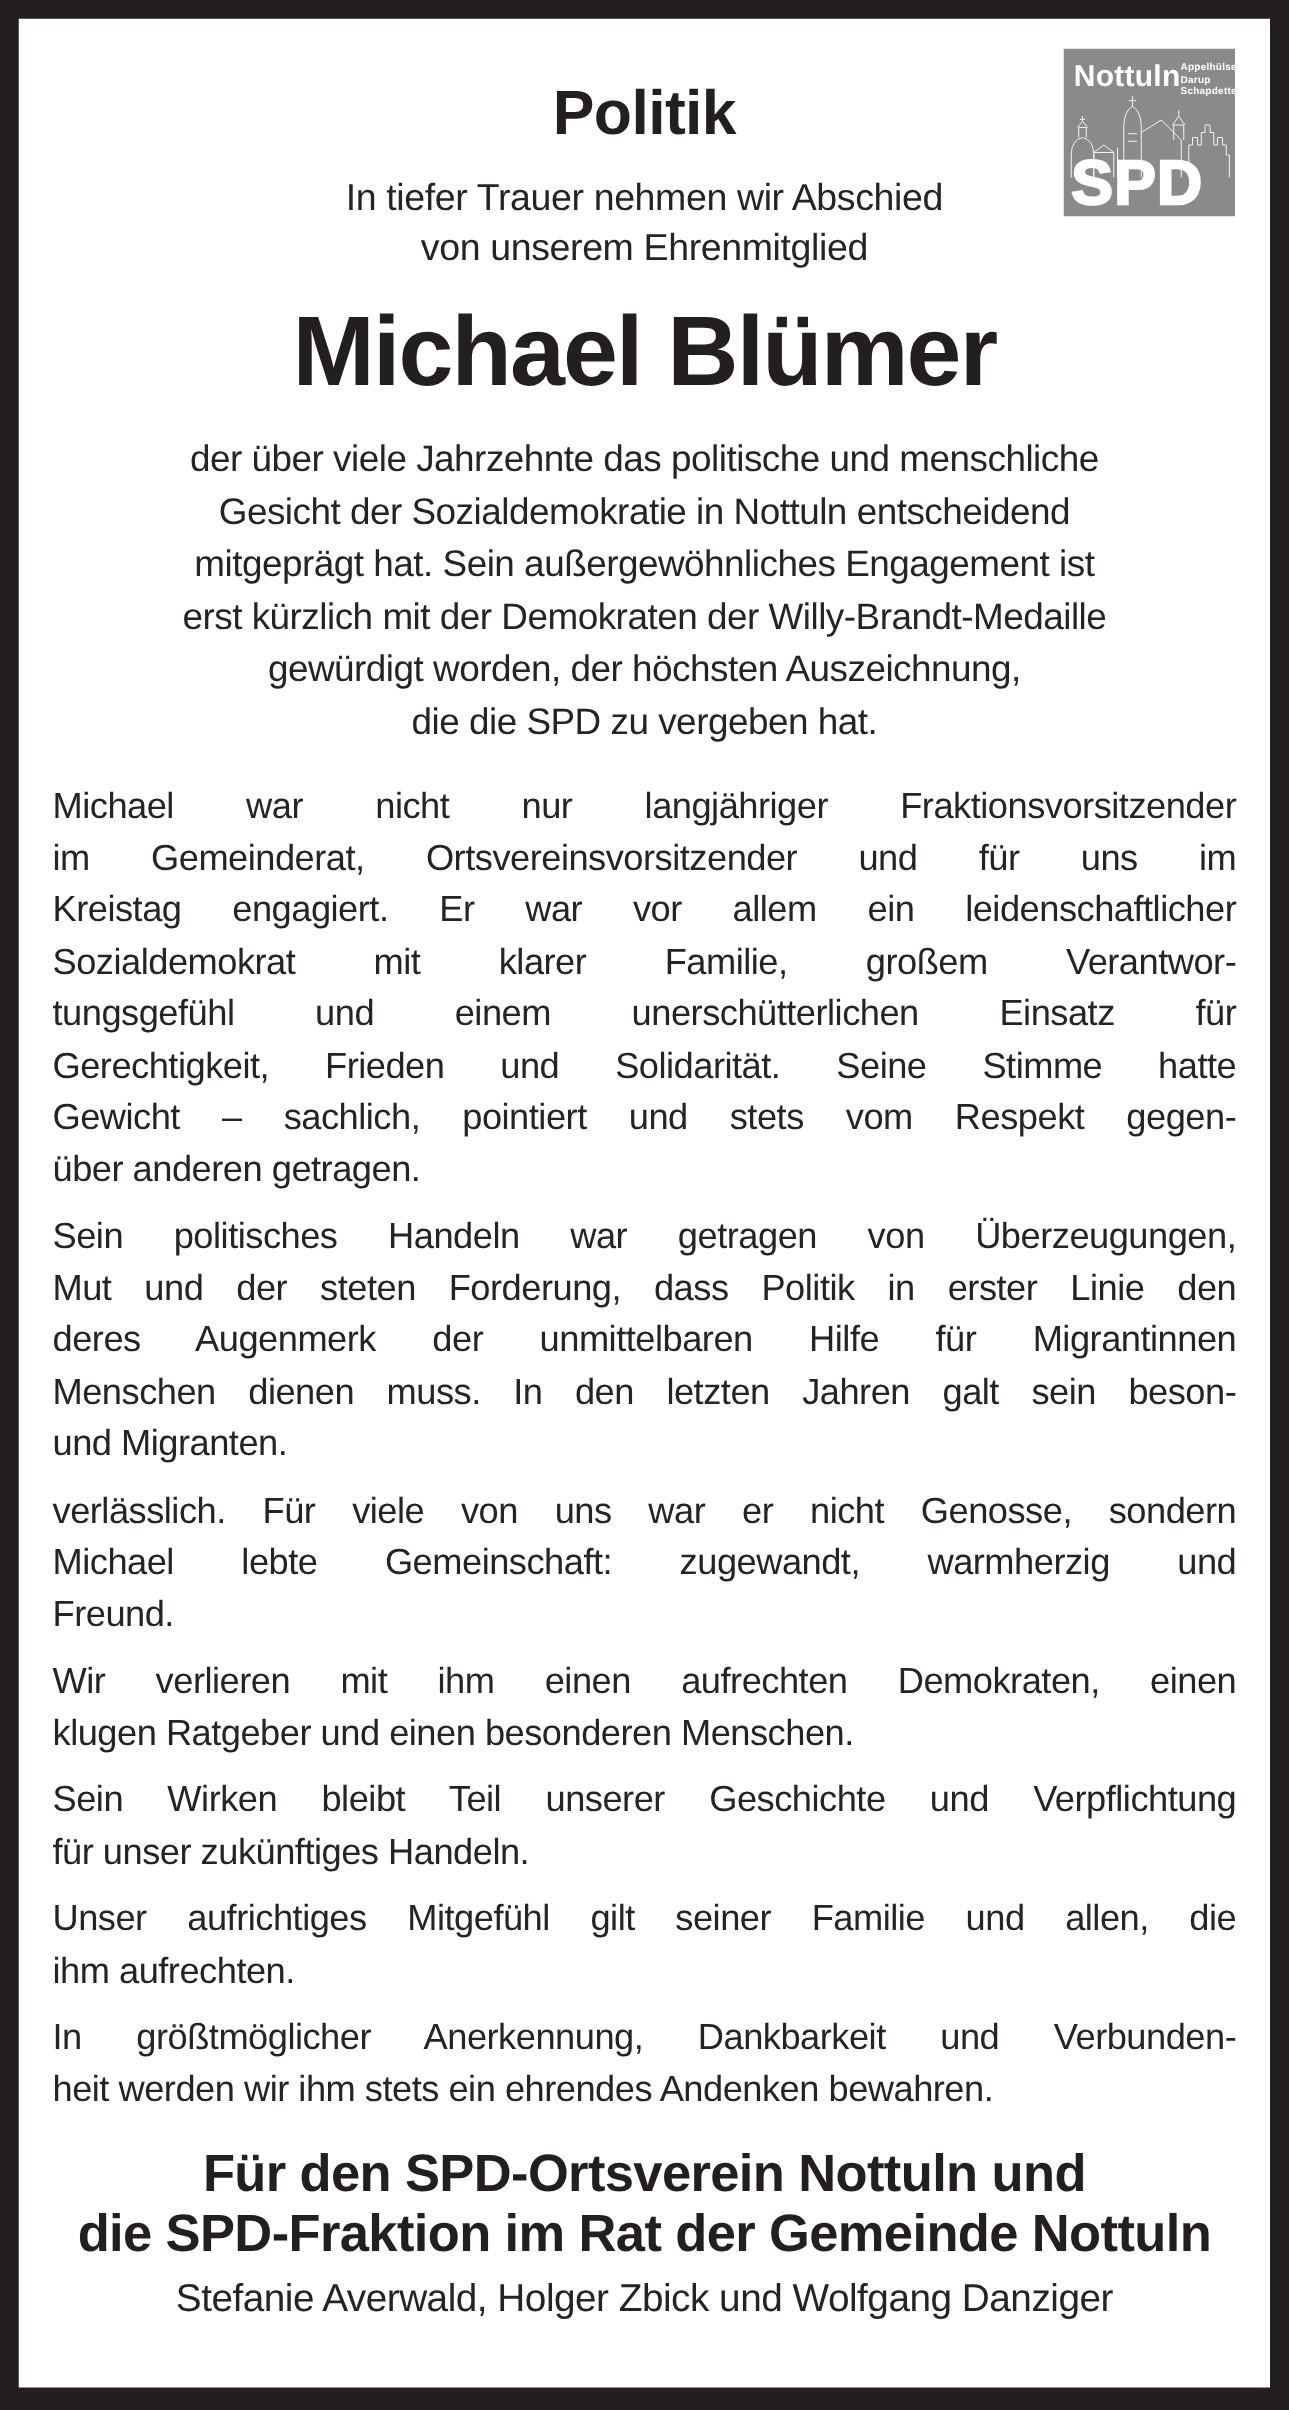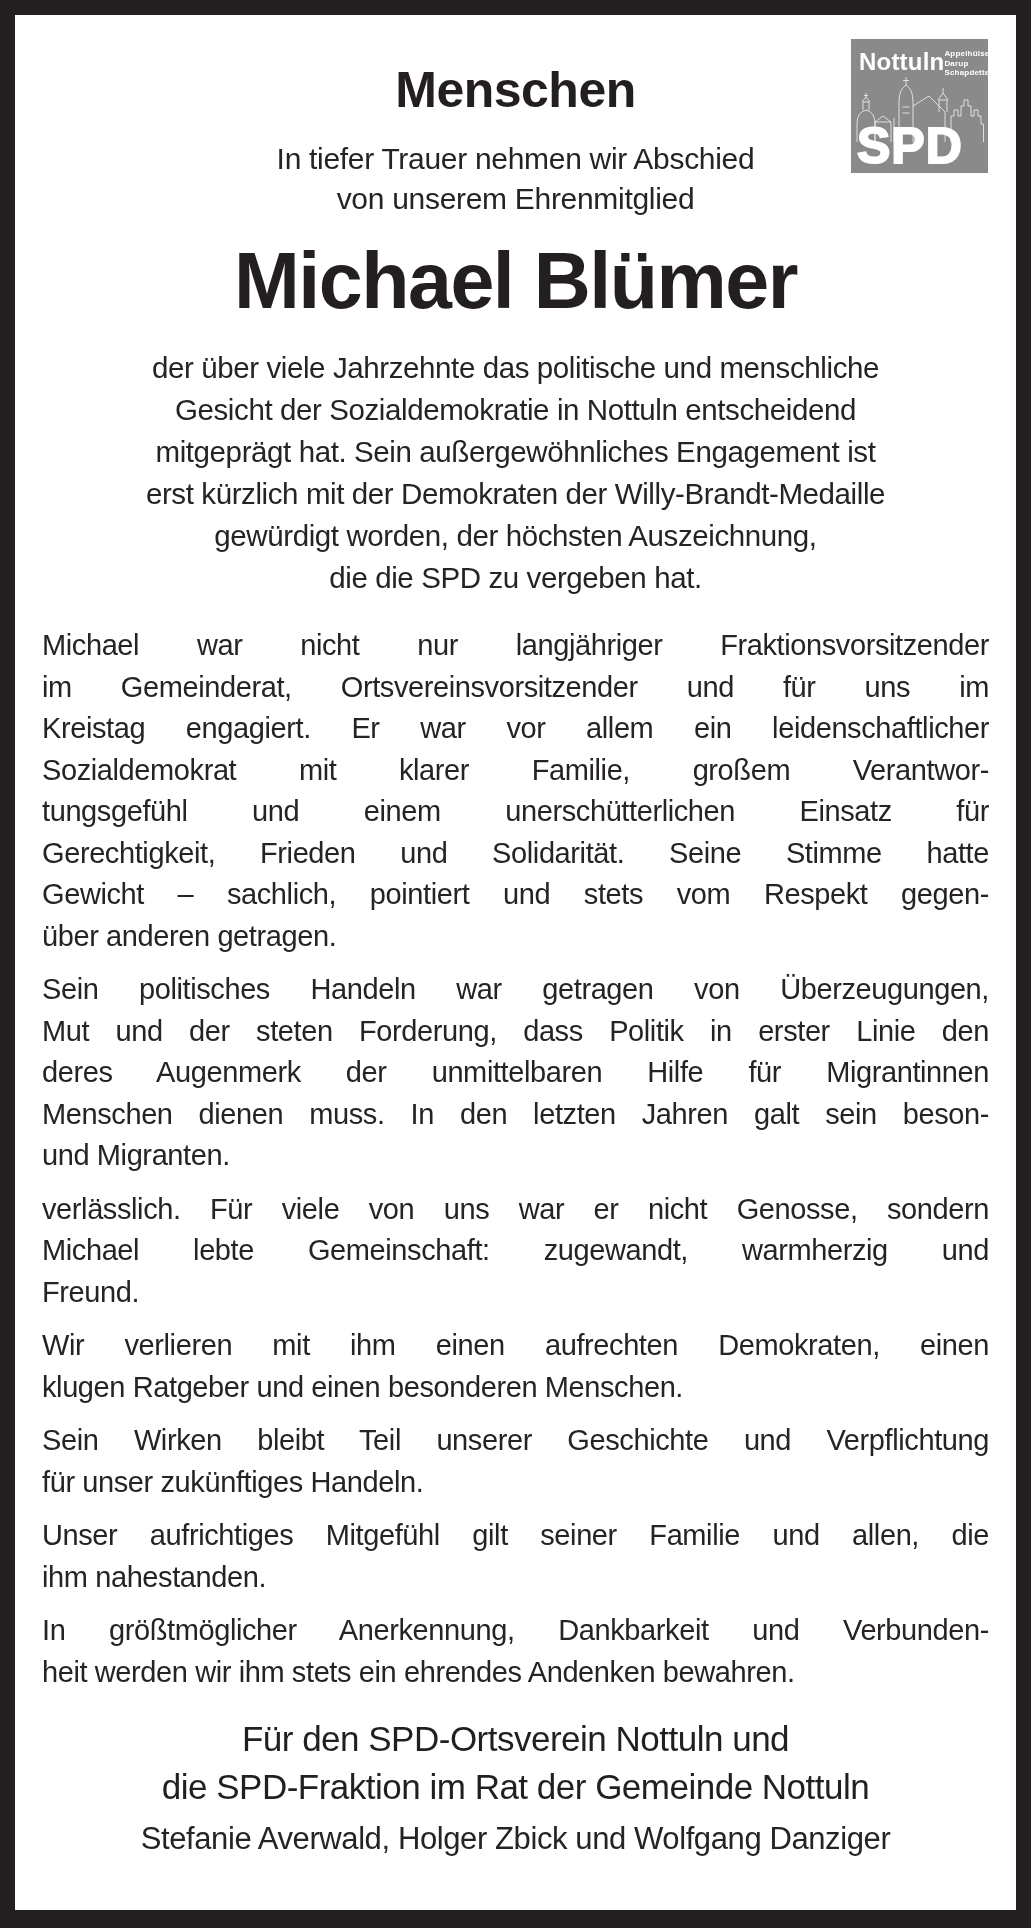--- a/index.html
+++ b/index.html
@@ -76,21 +76,21 @@
   .para .line{
     text-align:justify;
     text-align-last:justify;
   }
   .para .line.last{
     text-align-last:left;
   }
   
   .footer-bold{
     margin-top:22px;
-    font-size:35px;line-height:48px;font-weight:400;
+    font-size:42px;line-height:48px;font-weight:700;
     text-align:center;color:#231f20;letter-spacing:-0.5px;
   }
   .signatories{
     margin-top:6px;
     font-size:31px;line-height:44px;
     text-align:center;letter-spacing:-0.4px;
   }
 </style>
 </head>
 <body>
@@ -120,21 +120,21 @@
         <path d="M47.5,35 L54.5,35 M47.5,41 L54.5,41"></path>
 
         <path d="M58,34 L74,24 L90,40 L90,70"></path>
         <path d="M84,40 L84,28 L92,28 L92,40 M83,28 L88,21 L93,28 M88,21 L88,16"></path>
 
         <path d="M96,70 L96,44 L99,44 L99,38 L103,38 L103,44 L106,44 L106,34 L109,34 L109,28 L113,28 L113,34 L116,34 L116,44 L119,44 L119,38 L123,38 L123,44 L126,44 L126,52 L128.5,52 L128.5,70"></path>
       </svg>
       <div class="logo-party">SPD</div>
     </div>
 
-    <h1 class="title">Menschen</h1>
+    <h1 class="title">Politik</h1>
 
     <div class="subtitle">
       <div>In tiefer Trauer nehmen wir Abschied</div>
       <div>von unserem Ehrenmitglied</div>
     </div>
 
     <div class="name">Michael Blümer</div>
 
     <div class="intro">
       <div>der über viele Jahrzehnte das politische und menschliche</div>
@@ -177,21 +177,21 @@
         <div class="line last">klugen Ratgeber und einen besonderen Menschen.</div>
       </div>
 
       <div class="para">
         <div class="line">Sein Wirken bleibt Teil unserer Geschichte und Verpflichtung</div>
         <div class="line last">für unser zukünftiges Handeln.</div>
       </div>
 
       <div class="para">
         <div class="line">Unser aufrichtiges Mitgefühl gilt seiner Familie und allen, die</div>
-        <div class="line last">ihm nahestanden.</div>
+        <div class="line last">ihm aufrechten.</div>
       </div>
 
       <div class="para">
         <div class="line">In größtmöglicher Anerkennung, Dankbarkeit und Verbunden-</div>
         <div class="line last">heit werden wir ihm stets ein ehrendes Andenken bewahren.</div>
       </div>
 
     </div>
 
     <div class="footer-bold">

